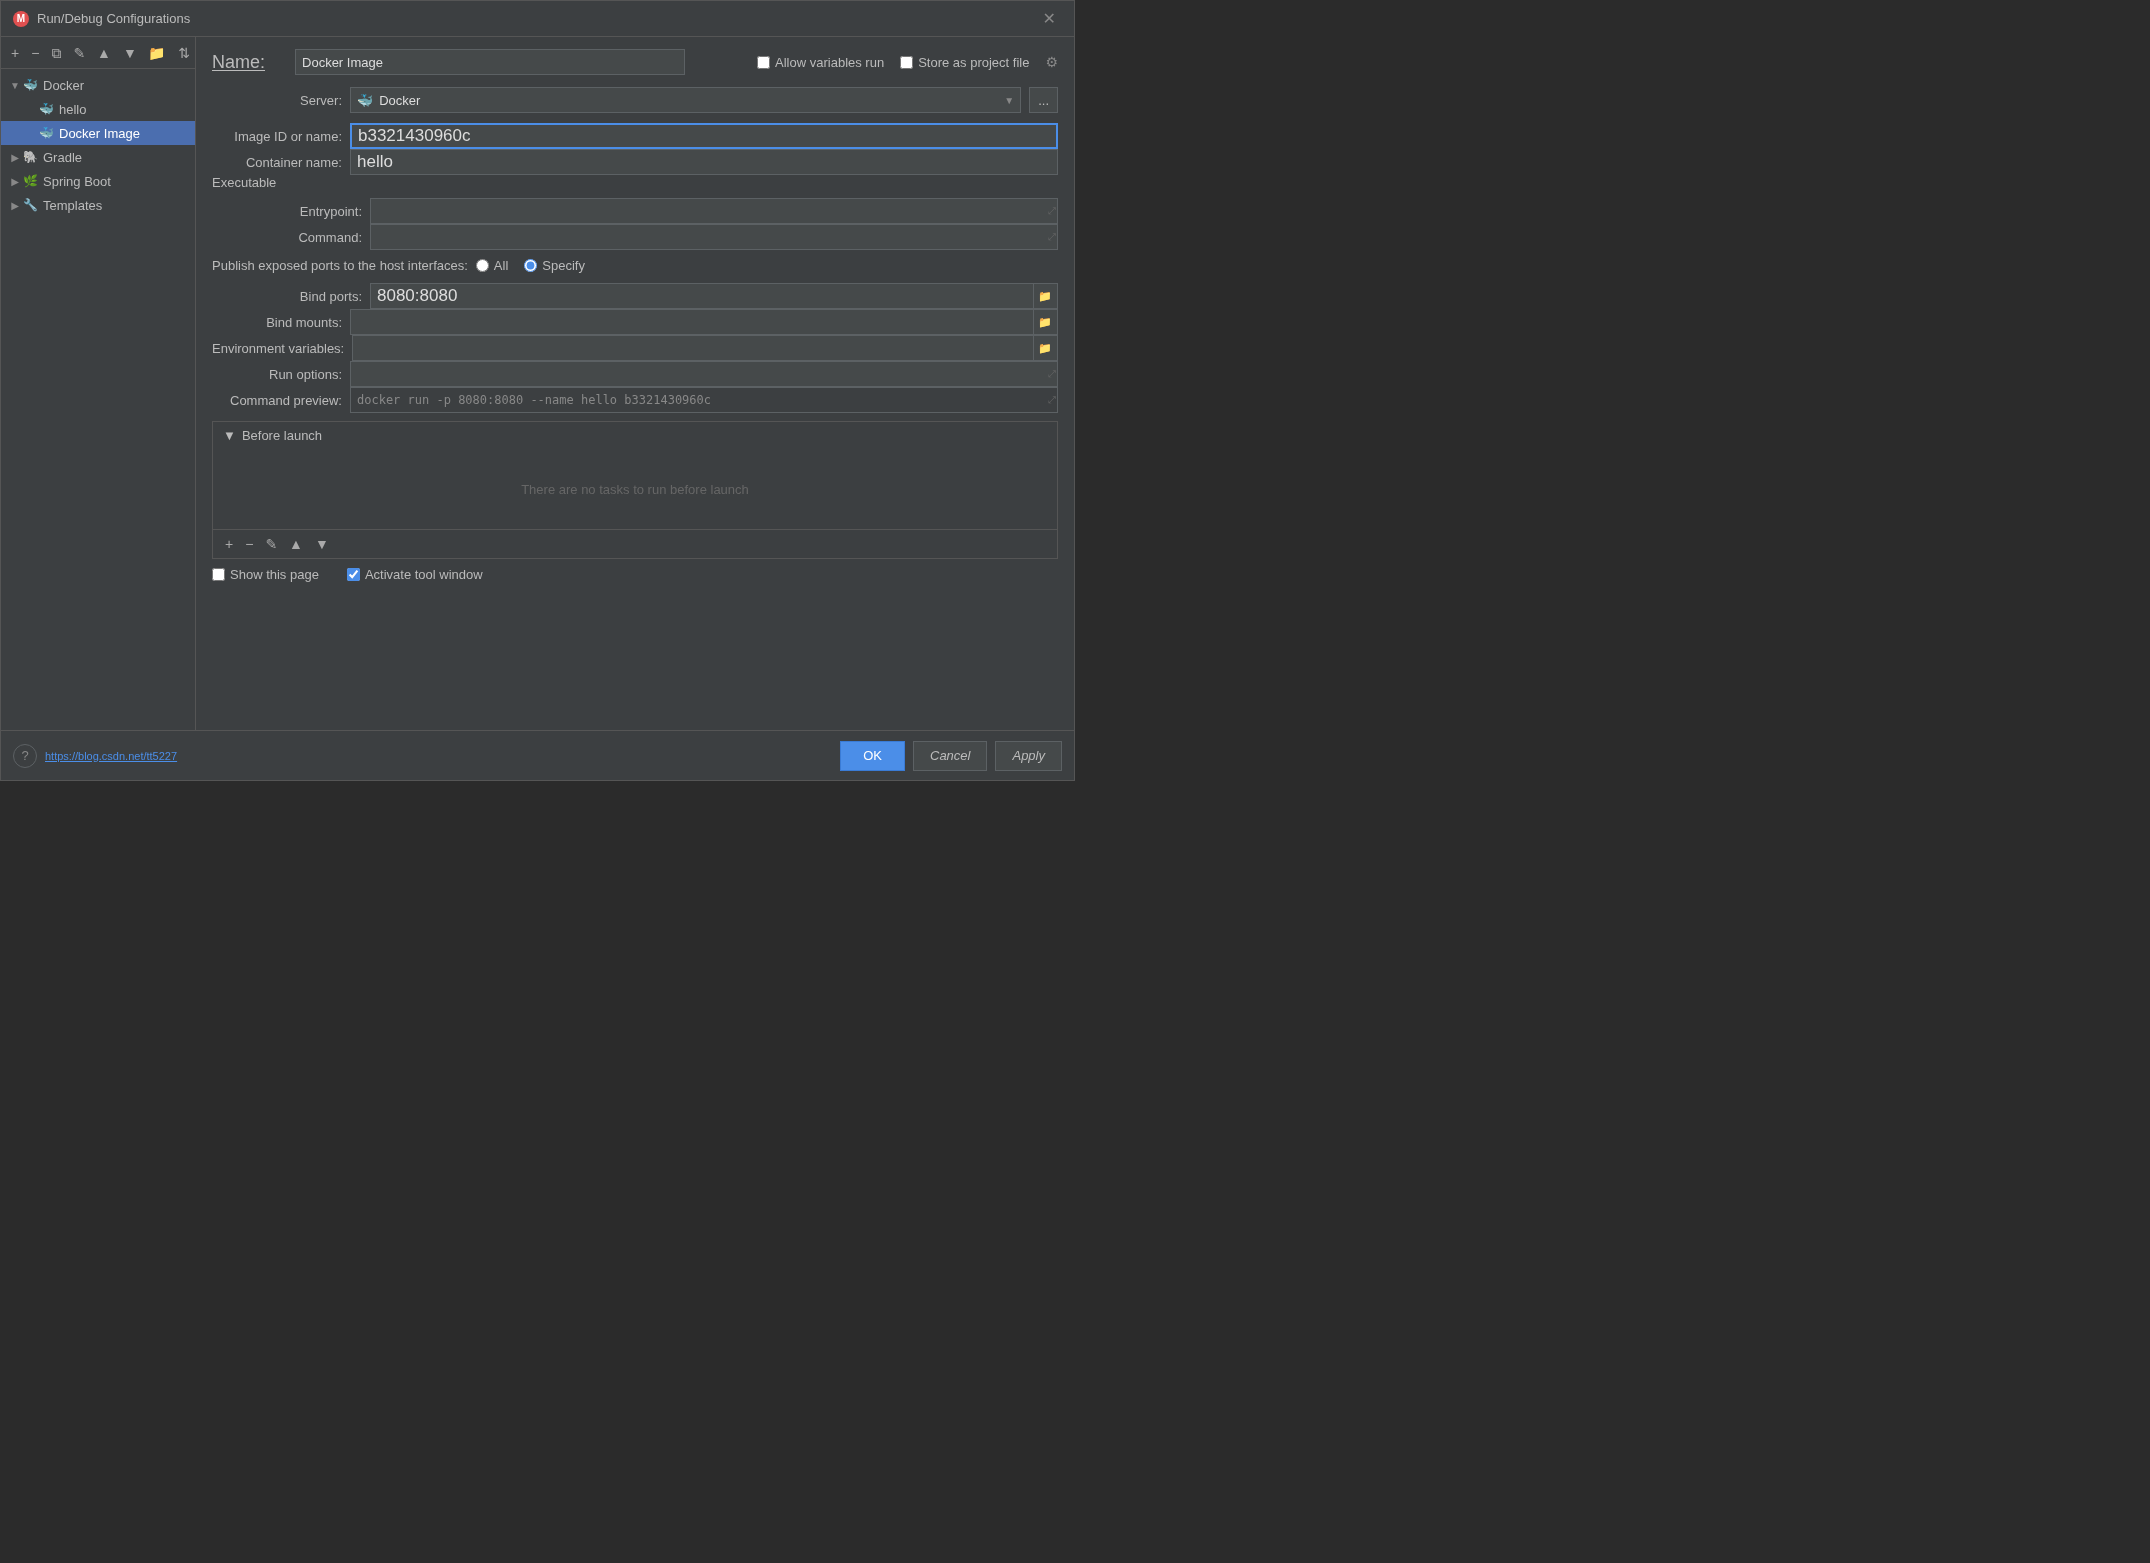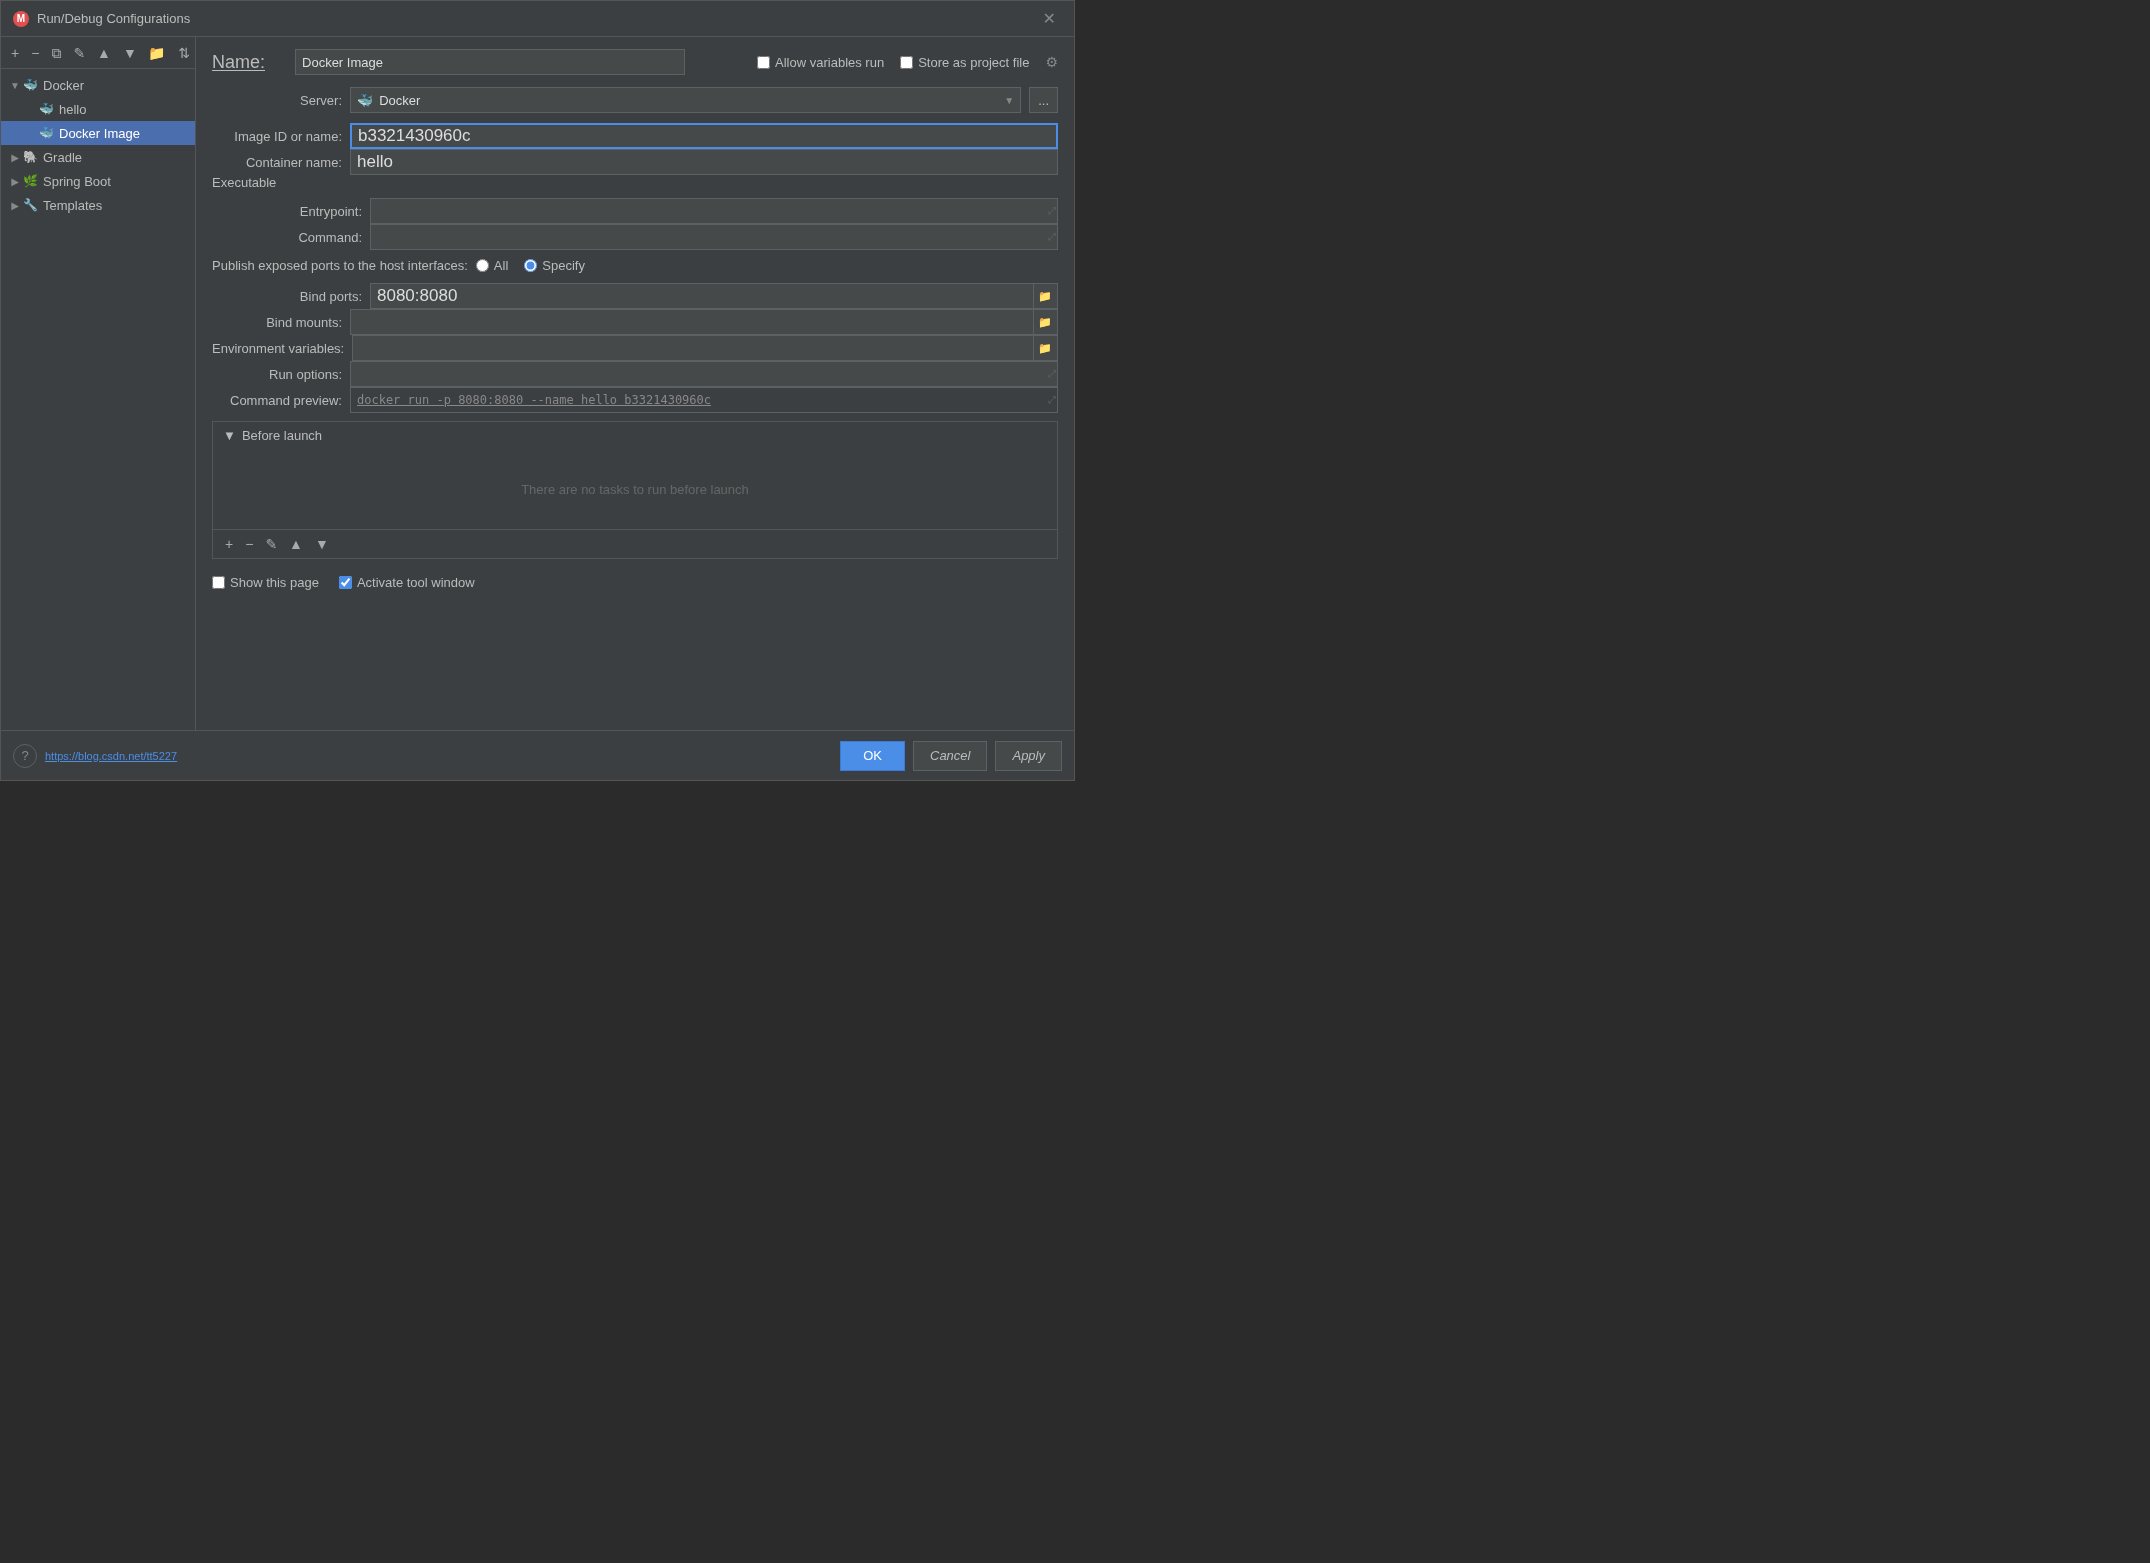--- a/index.html
+++ b/index.html
@@ -158,21 +158,20 @@
       height: 26px;
       outline: none;
     }
     .form-input.highlighted {
       border-color: #4b8ee8;
       border-width: 2px;
     }
     .form-input.disabled {
       background: #3c3f41;
       color: #888;
-      text-decoration: underline;
     }
     .name-label {
       color: #bbb;
       margin-right: 18px;
       font-size: 18px;
       text-decoration: underline;
       text-underline-offset: 2px;
     }
     .name-input {
       flex: 1;
@@ -605,21 +604,21 @@
         </div>
         <div class="before-launch-toolbar">
           <button class="bl-btn">+</button>
           <button class="bl-btn">−</button>
           <button class="bl-btn">✎</button>
           <button class="bl-btn">▲</button>
           <button class="bl-btn">▼</button>
         </div>
       </div>
 
-      <div style="display:flex; align-items:flex-start; gap:20px; margin-top: 8px;">
+      <div style="display:flex; align-items:flex-start; gap:28px; ">
         <label class="checkbox-label">
           <input type="checkbox" style="">
           <span>Show this page</span>
         </label>
         <label class="checkbox-label">
           <input type="checkbox" checked="" style="">
           <span>Activate tool window</span>
         </label>
       </div>
     </div>

